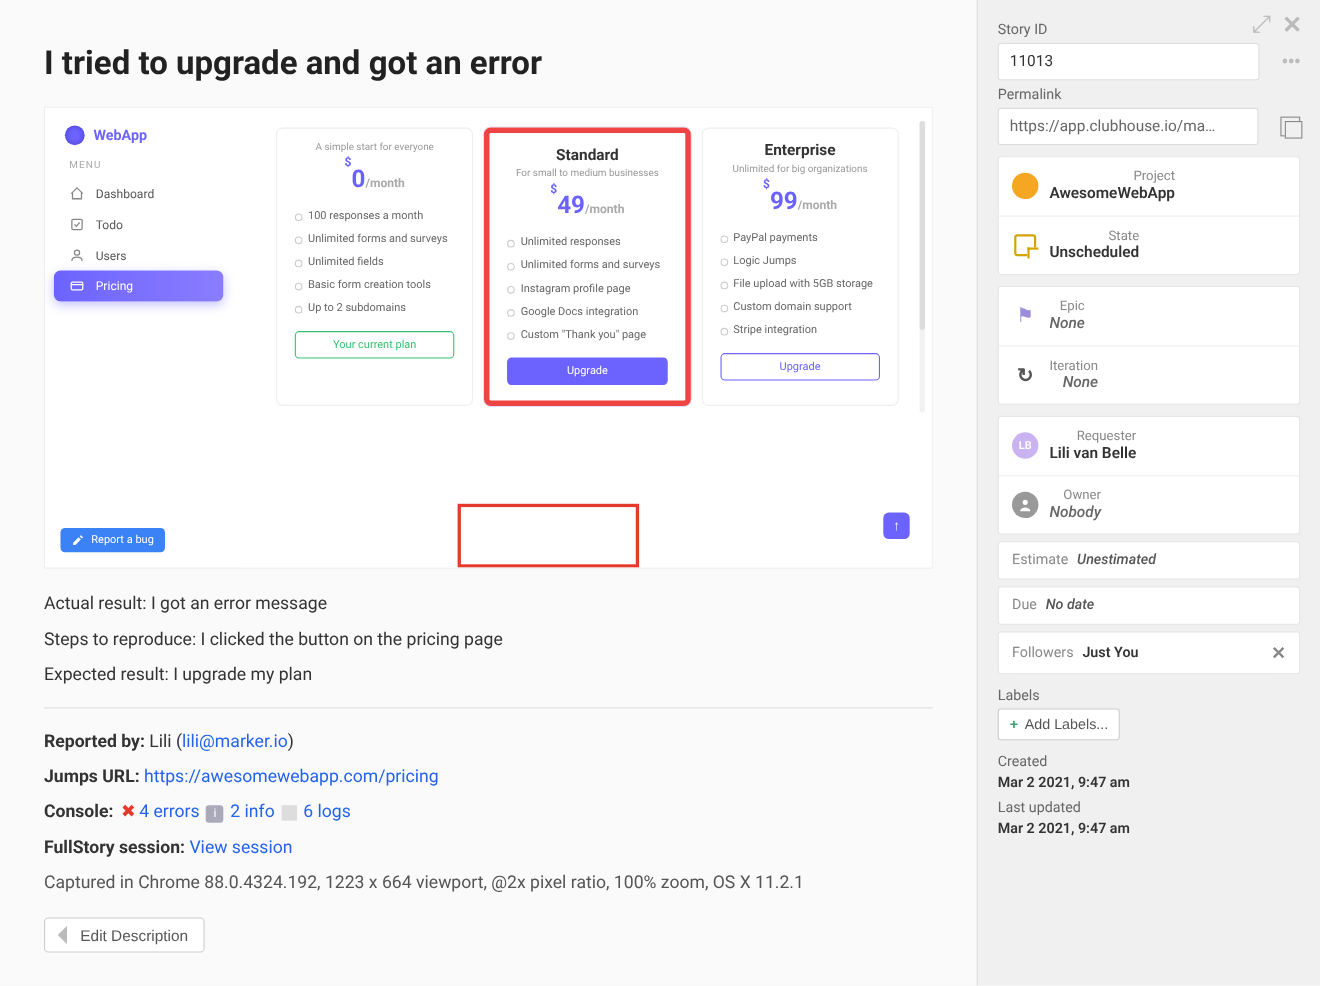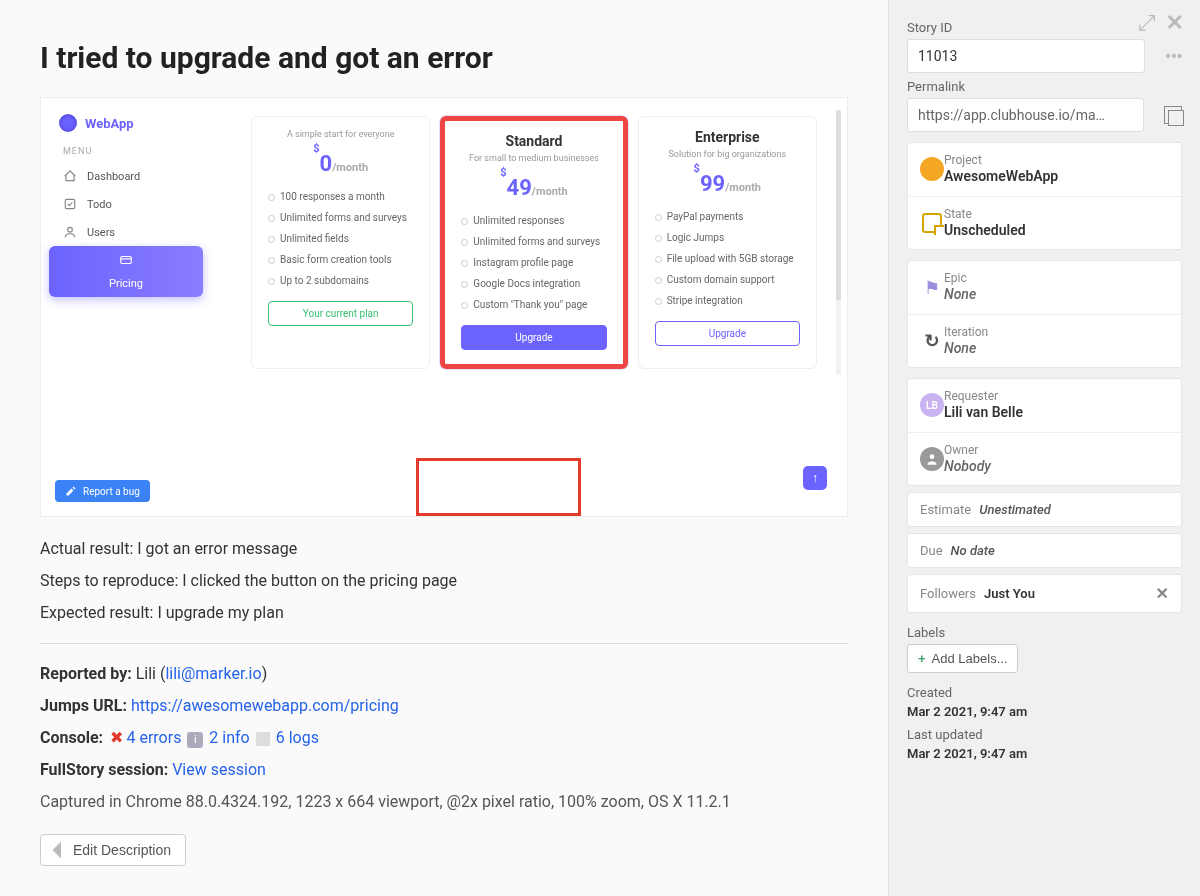--- a/index.html
+++ b/index.html
@@ -53,21 +53,21 @@
   display: flex; align-items: center; gap: 8px;
   font-weight: 700; color: #6c63ff; font-size: 13px;
   margin: 0 10px 14px 10px;
 }
 .mock-logo .circ {
   width: 18px; height:18px; border-radius:50%;
   background: radial-gradient(circle at 50% 50%, #6c63ff 30%, #4a3fd6 100%);
 }
 .mock-menu-label { font-size: 9px; color: #aaa; letter-spacing: 1px; margin: 6px 14px; }
 .mock-item { display:flex; align-items:center; gap:10px; padding: 7px 14px; border-radius: 6px; color:#555; }
-.mock-item.active { background: linear-gradient(90deg,#6c63ff,#8a7dff); color:#fff; box-shadow: 0 3px 10px rgba(108,99,255,.4); flex-direction: column; }
+.mock-item.active { background: linear-gradient(90deg,#6c63ff,#8a7dff); color:#fff; box-shadow: 0 3px 10px rgba(108,99,255,.4); }
 .mock-icon { width:14px; height:14px; opacity:.7; }
 .mock-content {
   position:absolute; left:180px; right:0; top:0; bottom:0;
   background:#fff;
 }
 .mock-topbar {
   height: 42px; display:flex; align-items:center; justify-content:flex-end;
   gap:10px; padding:0 20px; font-size:10px; color:#333;
   box-shadow: 0 1px 4px rgba(0,0,0,.05);
 }
@@ -131,21 +131,21 @@
 
 .side-top-icons{position:absolute;top:10px;right:16px;display:flex;gap:10px;color:#bbb;font-size:22px;}
 .side-top-icons span{cursor:pointer;}
 .field-label{font-size:13px;color:#666;margin:6px 0 4px;}
 .input-row{display:flex;gap:20px;align-items:center;}
 .input-box{flex:1;background:#fff;border:1px solid #ddd;border-radius:3px;padding:8px 10px;font-size:14px;color:#333;}
 .dots{color:#bbb;font-size:20px;letter-spacing:-1px;}
 .copy-ico{width:18px;height:18px;border:1.5px solid #888;position:relative;}
 .copy-ico::after{content:"";position:absolute;left:3px;top:3px;width:14px;height:14px;border:1.5px solid #888;background:#f0f0f0;}
 .card{background:#fff;border:1px solid #e5e5e5;border-radius:3px;margin-top:10px;}
-.card-row{display:flex;align-items:center;padding:10px 12px;border-bottom:1px solid #eee;}
+.card-row{display:flex;align-items:center;gap:10px;padding:10px 12px;border-bottom:1px solid #eee;text-align:right;}
 .card-row:last-child{border-bottom:none;}
 .card-row .icn{width:24px;height:24px;flex-shrink:0;display:flex;align-items:center;justify-content:center;}
 .card-row .body2{display:flex;flex-direction:column;line-height:1.25;}
 .card-row .lbl{font-size:12px;color:#888;}
 .card-row .val{font-size:14px;color:#333;font-weight:600;}
 .card-row .val.italic{font-style:italic;font-weight:500;color:#666;}
 .circ-orange{width:24px;height:24px;background:#f5a623;border-radius:50%;}
 .sq-outline{width:20px;height:20px;border:2px solid #d4a500;border-radius:3px;position:relative;}
 .sq-outline::after{content:"";position:absolute;right:-4px;bottom:-4px;width:8px;height:8px;background:#fff;border-top:2px solid #d4a500;border-left:2px solid #d4a500;}
 .flag{color:#9b8dd9;font-size:18px;}
@@ -233,21 +233,21 @@
               <li>Unlimited responses</li>
               <li>Unlimited forms and surveys</li>
               <li>Instagram profile page</li>
               <li>Google Docs integration</li>
               <li>Custom "Thank you" page</li>
             </ul>
             <div class="pbtn">Upgrade</div>
           </div>
           <div class="plan">
             <h4>Enterprise</h4>
-            <div class="sub">Solution for big organizations</div>
+            <div class="sub">Unlimited for big organizations</div>
             <div class="price"><sup>$</sup><span>99</span><small>/month</small></div>
             <ul>
               <li>PayPal payments</li>
               <li>Logic Jumps</li>
               <li>File upload with 5GB storage</li>
               <li>Custom domain support</li>
               <li>Stripe integration</li>
             </ul>
             <div class="pbtn">Upgrade</div>
           </div>

